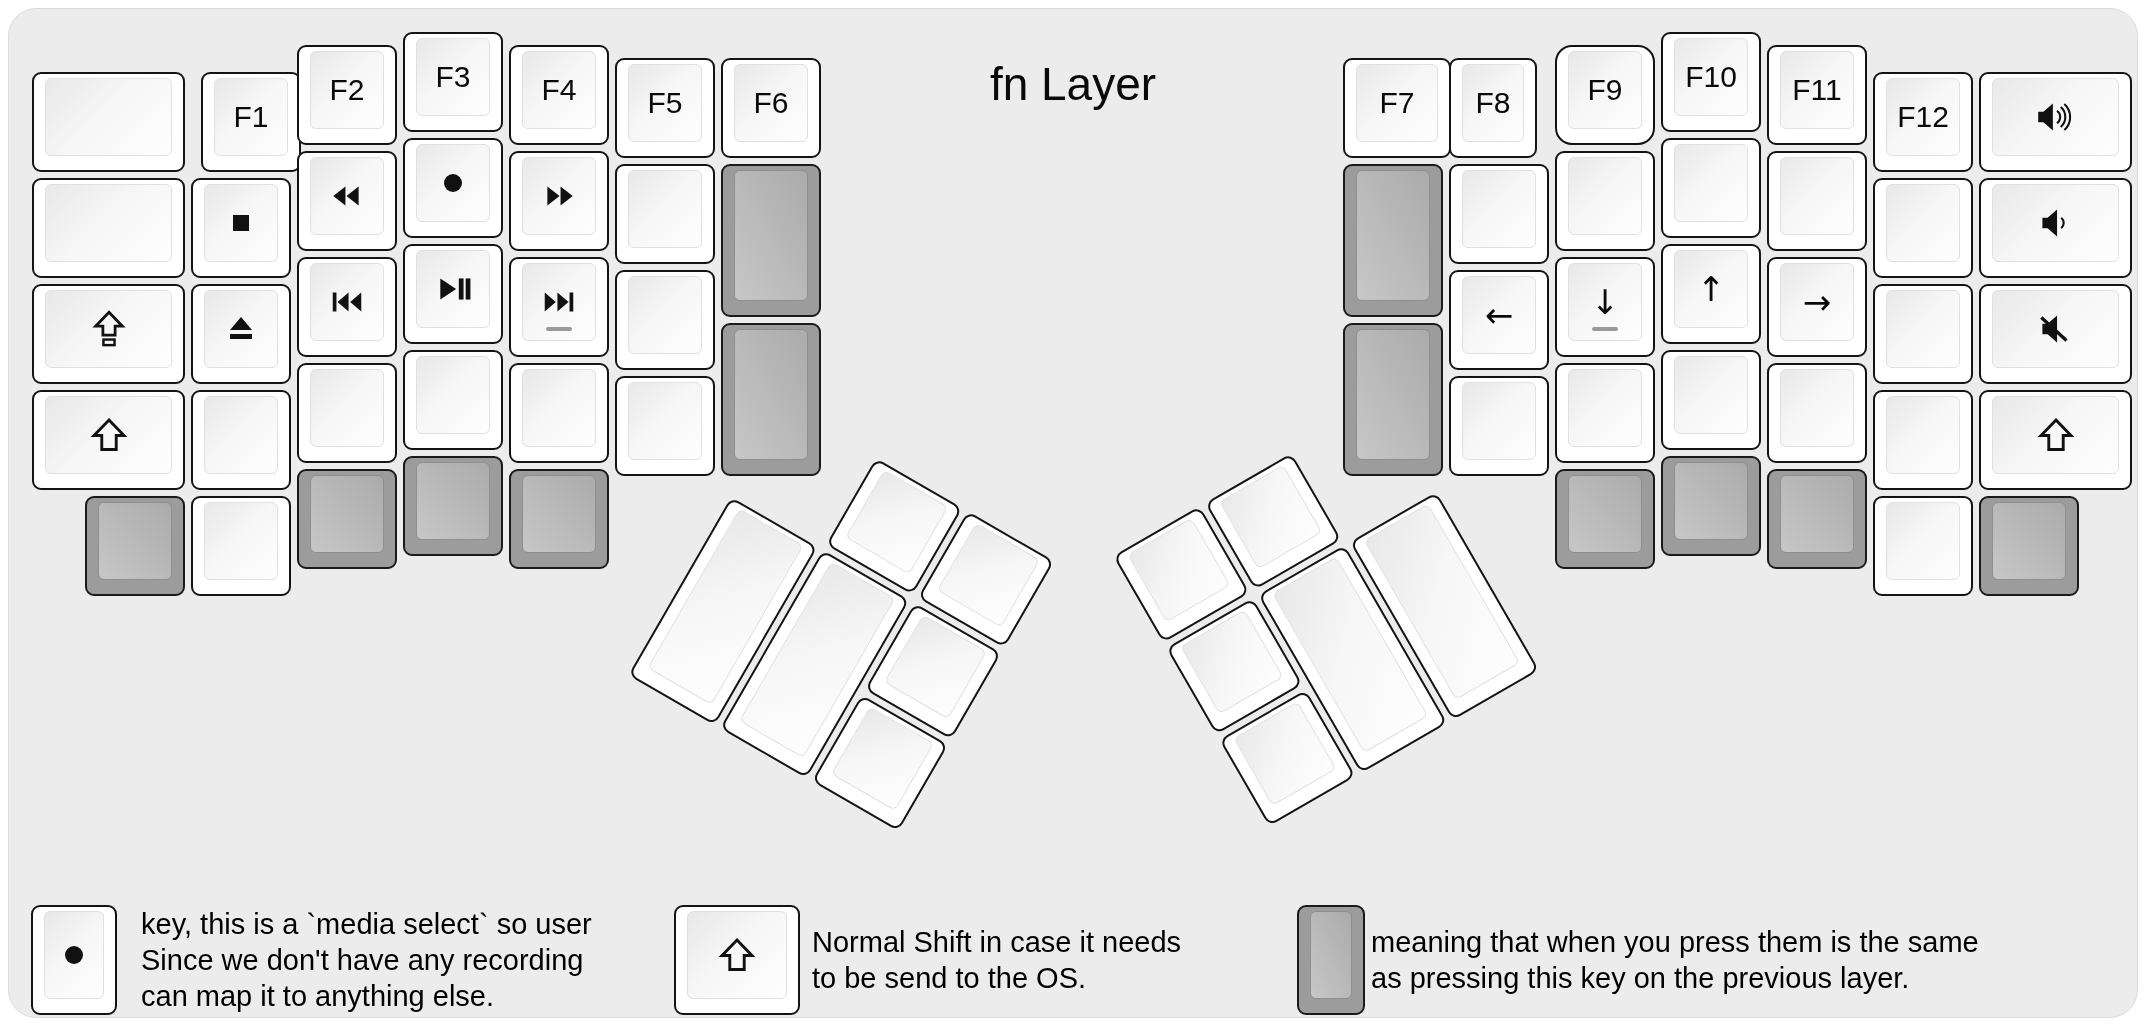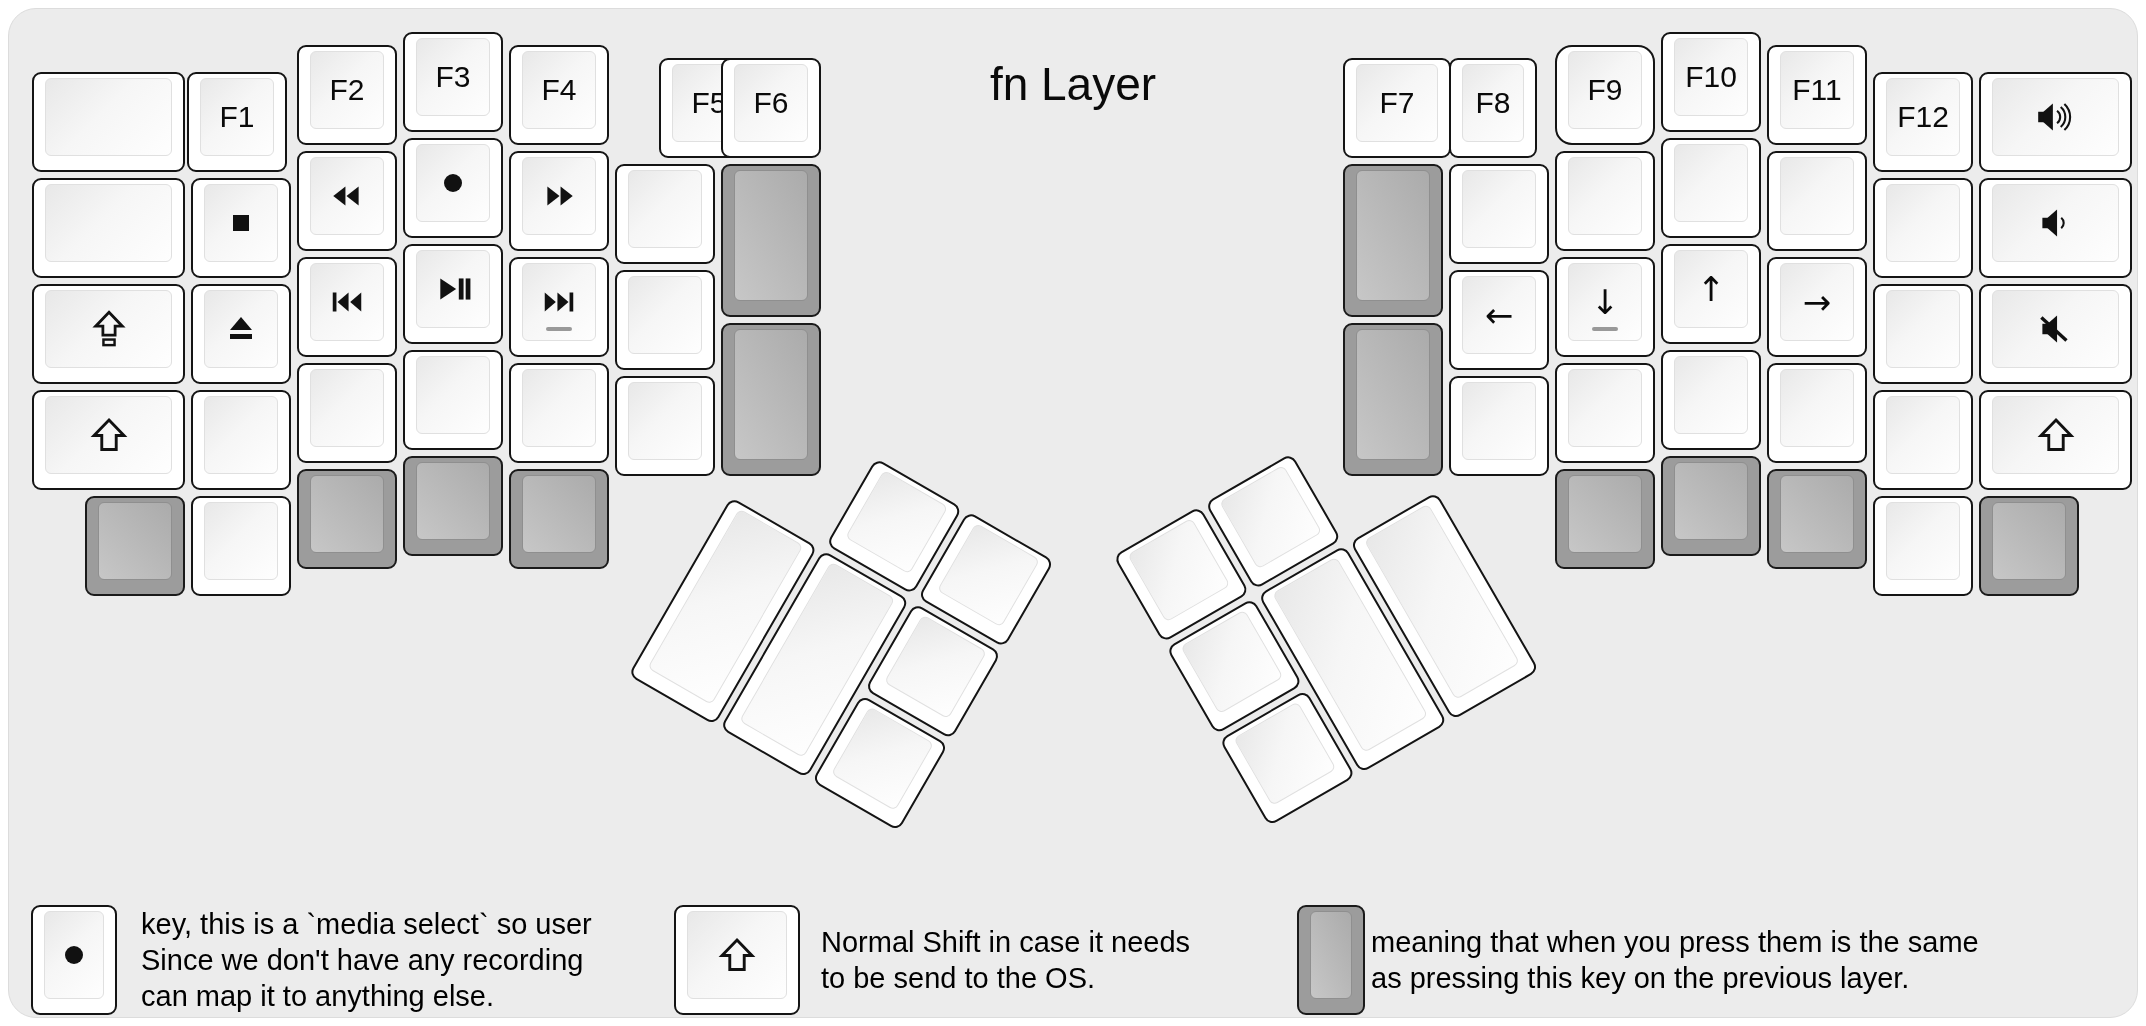--- a/index.html
+++ b/index.html
@@ -95,21 +95,21 @@
     <div class="legend-item" style="left:665px;">
       <div class="key legend-key" style="width:126px;height:110px;position:absolute;">
         <div class="cap">
             <span class="kicon">
               <svg viewBox="0 0 36 36" width="40" height="40">
                 <path d="M18 4.5 L31.5 18.5 H24.5 V31 H11.5 V18.5 H4.5 Z" fill="none" stroke="#111" stroke-width="2.6"></path>
               </svg>
             </span>
           </div>
       </div>
-      <div class="legend-text" style="left:147px;">
+      <div class="legend-text" style="left:138px;">
         <div>Normal Shift in case it needs</div>
         <div>to be send to the OS.</div>
       </div>
     </div>
 
     <div class="legend-item" style="left:1288px;">
       <div class="key gray legend-key" style="width:68px;height:110px;position:absolute;">
         <div class="cap"></div>
       </div>
       <div class="legend-text" style="left:74px;">
@@ -136,21 +136,21 @@
       </div>
       <div class="key" style="left: 23px; top: 381px; width: 153px; height: 100px;">
         <div class="cap">
           <span class="kicon">
             <svg viewBox="0 0 36 36" width="40" height="40">
               <path d="M18 4.5 L31.5 18.5 H24.5 V31 H11.5 V18.5 H4.5 Z" fill="none" stroke="#111" stroke-width="2.6"></path>
             </svg>
           </span>
         </div>
       </div>
-      <div class="key" style="left: 178px; top: 63px; width: 100px; height: 100px; padding-left: 20px;">
+      <div class="key" style="left: 192px; top: 63px; width: 100px; height: 100px; padding-left: 20px;">
         <div class="cap">
           <span class="flabel">F1</span>
         </div>
       </div>
       <div class="key" style="left: 182px; top: 169px; width: 100px; height: 100px;">
         <div class="cap">
           <span class="kicon">
             <svg viewBox="0 0 36 36" width="36" height="36">
               <rect x="10" y="10" width="16" height="16"></rect>
             </svg>
@@ -262,21 +262,21 @@
           </span>
           <div class="homing"></div>
         </div>
       </div>
       <div class="key" style="left: 500px; top: 354px; width: 100px; height: 100px;">
         <div class="cap"></div>
       </div>
       <div class="key gray" style="left: 500px; top: 460px; width: 100px; height: 100px;">
         <div class="cap"></div>
       </div>
-      <div class="key" style="left: 606px; top: 49px; width: 100px; height: 100px; margin-left: 44px;">
+      <div class="key" style="left: 606px; top: 49px; width: 100px; height: 100px;">
         <div class="cap">
           <span class="flabel">F5</span>
         </div>
       </div>
       <div class="key" style="left: 606px; top: 155px; width: 100px; height: 100px;">
         <div class="cap"></div>
       </div>
       <div class="key" style="left: 606px; top: 261px; width: 100px; height: 100px;">
         <div class="cap"></div>
       </div>

